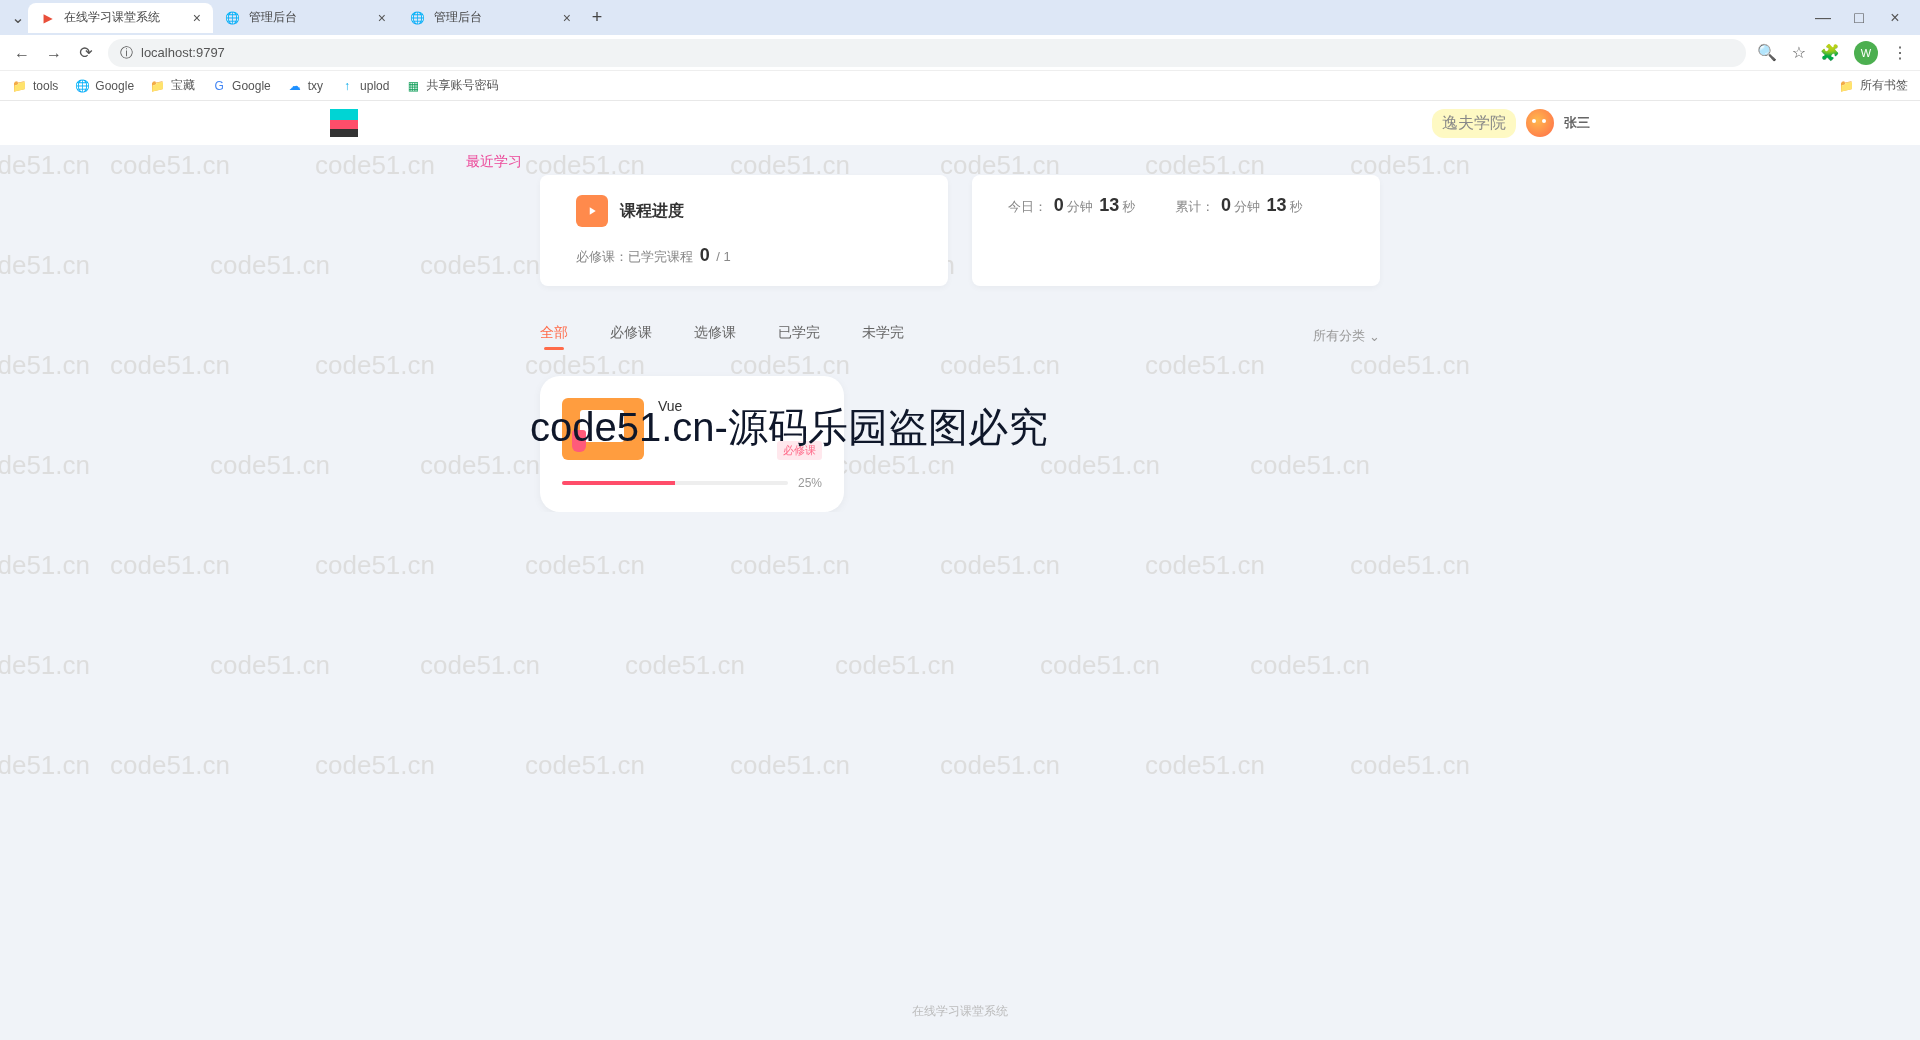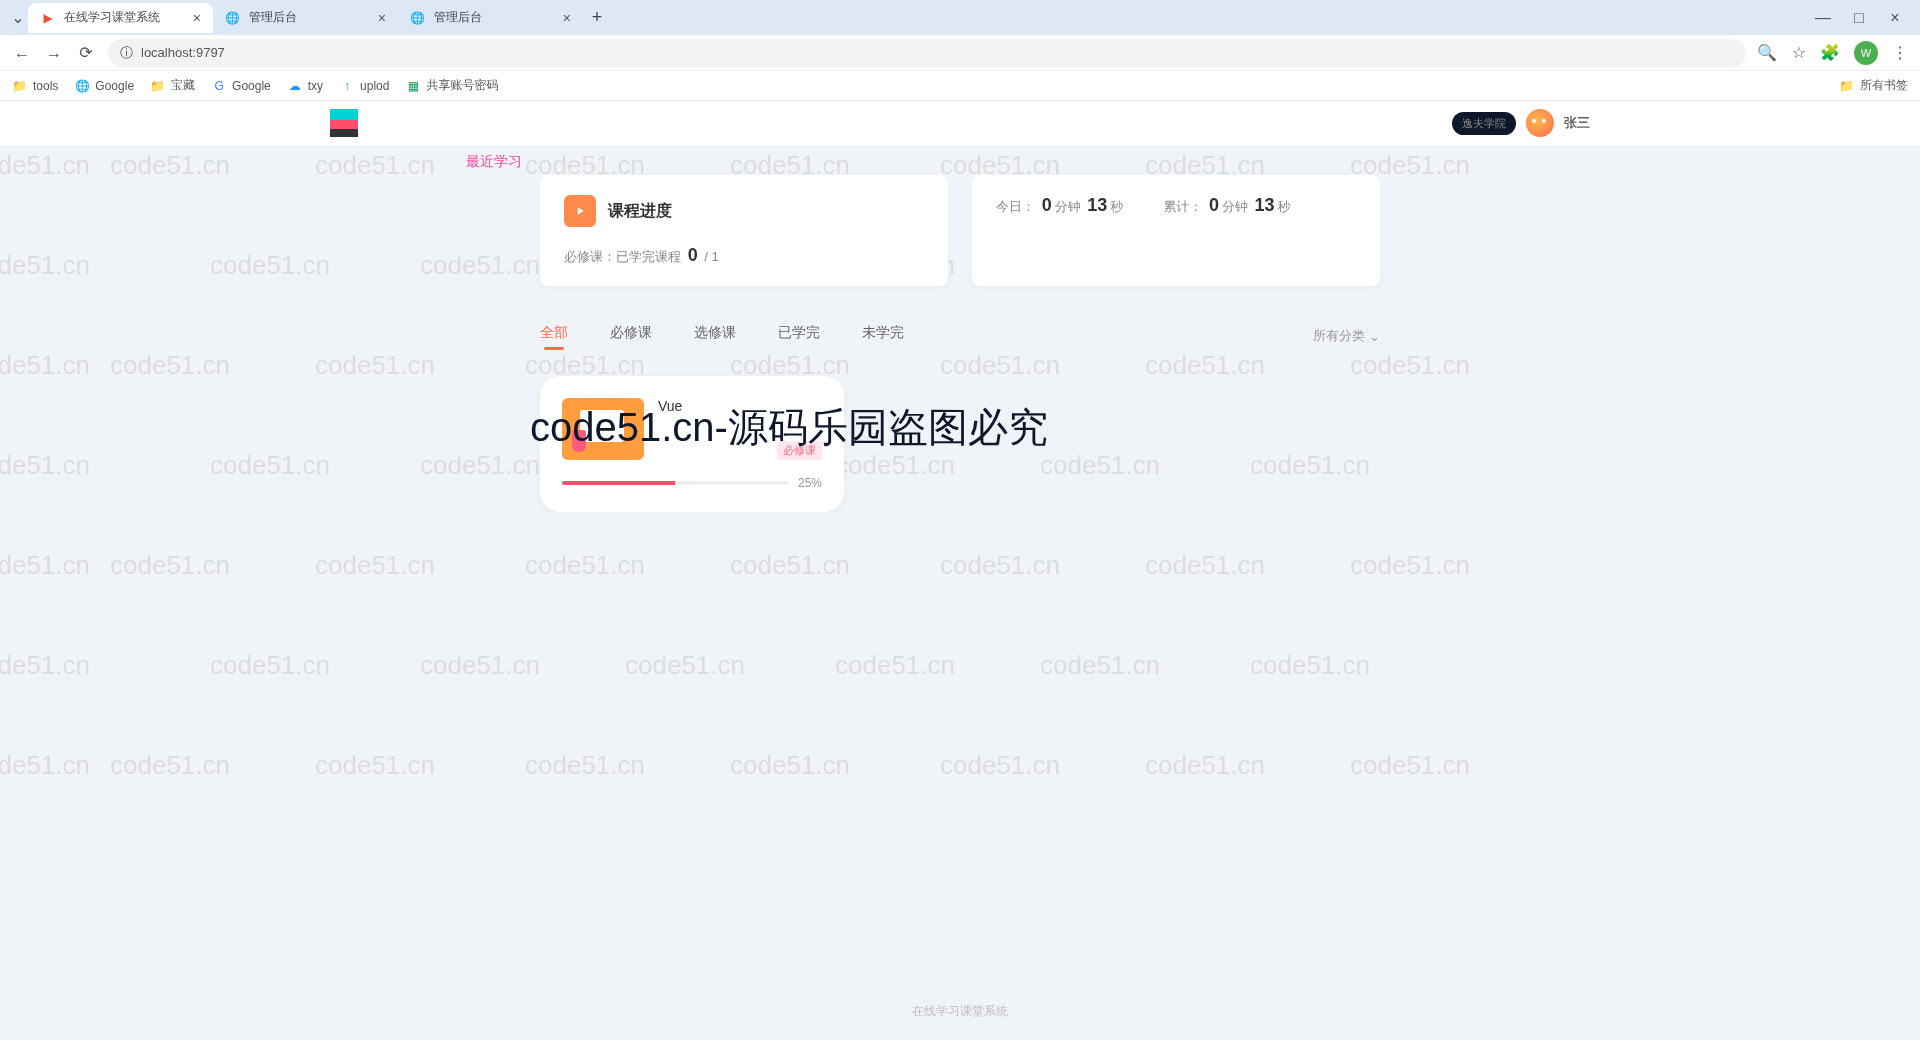--- a/index.html
+++ b/index.html
@@ -35,28 +35,28 @@
 .bm-right { margin-left: auto; }
 
 
 .page { position: relative; z-index: 3; }
 .page-header { background: #fff; height: 44px; display: flex; align-items: center; padding: 0 0 0 330px; }
 .logo { width: 28px; height: 28px; background: linear-gradient(180deg,#00d4d4 0%,#00d4d4 40%,#ff4d6a 40%,#ff4d6a 70%,#333 70%); position: relative; }
 .navlinks { display: flex; gap: 60px; margin-left: 108px; font-size: 14px; flex-direction: column; }
 .navlinks a { color: #ec4899; text-decoration: none; }
 .navlinks a.active { color: #ff6b4a; font-weight: 500; }
 .user-area { margin-left: auto; margin-right: 330px; display: flex; align-items: center; gap: 10px; }
-.college-tag { background: #0f172a; color: #888; font-size: 11px; padding: 4px 10px; border-radius: 12px; }
+.college-tag { background: #fef9c3; color: #888; font-size: 16px; padding: 4px 10px; border-radius: 12px; }
 .avatar { width: 28px; height: 28px; border-radius: 50%; background: radial-gradient(circle at 40% 40%, #ffb84d, #ff6b4a); position:relative; }
 .avatar::after{content:"";position:absolute;left:6px;top:10px;width:4px;height:4px;border-radius:50%;background:#fff;box-shadow:10px 0 0 #fff;}
 .username { font-size: 13px; color: #666; font-weight: bold; }
 
 .content { max-width: 840px; margin: 30px auto 0; }
 .stat-row { display: flex; gap: 24px; }
-.stat-card { flex: 1; background: #fff; border-radius: 8px; padding: 20px 24px; box-shadow: 0 2px 6px rgba(0,0,0,0.04); }
+.stat-card { flex: 1; background: #fff; border-radius: 8px; padding: 20px 36px; box-shadow: 0 2px 6px rgba(0,0,0,0.04); }
 .stat-head { display: flex; align-items: center; gap: 12px; margin-bottom: 18px; }
 .stat-ico { width: 32px; height: 32px; border-radius: 6px; background: #ff8a4c; display: flex; align-items: center; justify-content: center; }
 .stat-ico svg { width: 18px; height: 18px; fill: #fff; }
 .stat-title { font-size: 16px; font-weight: 600; color: #333; }
 .stat-body { font-size: 13px; color: #888; display: flex; gap: 40px; }
 .stat-body b { color: #333; font-size: 18px; margin: 0 3px; }
 
 .tabs-row { display: flex; align-items: center; margin-top: 38px; font-size: 14px; color: #666; }
 .filter-tab { margin-right: 42px; cursor: pointer; padding-bottom: 6px; position: relative; }
 .filter-tab.active { color: #ff6b4a; }

